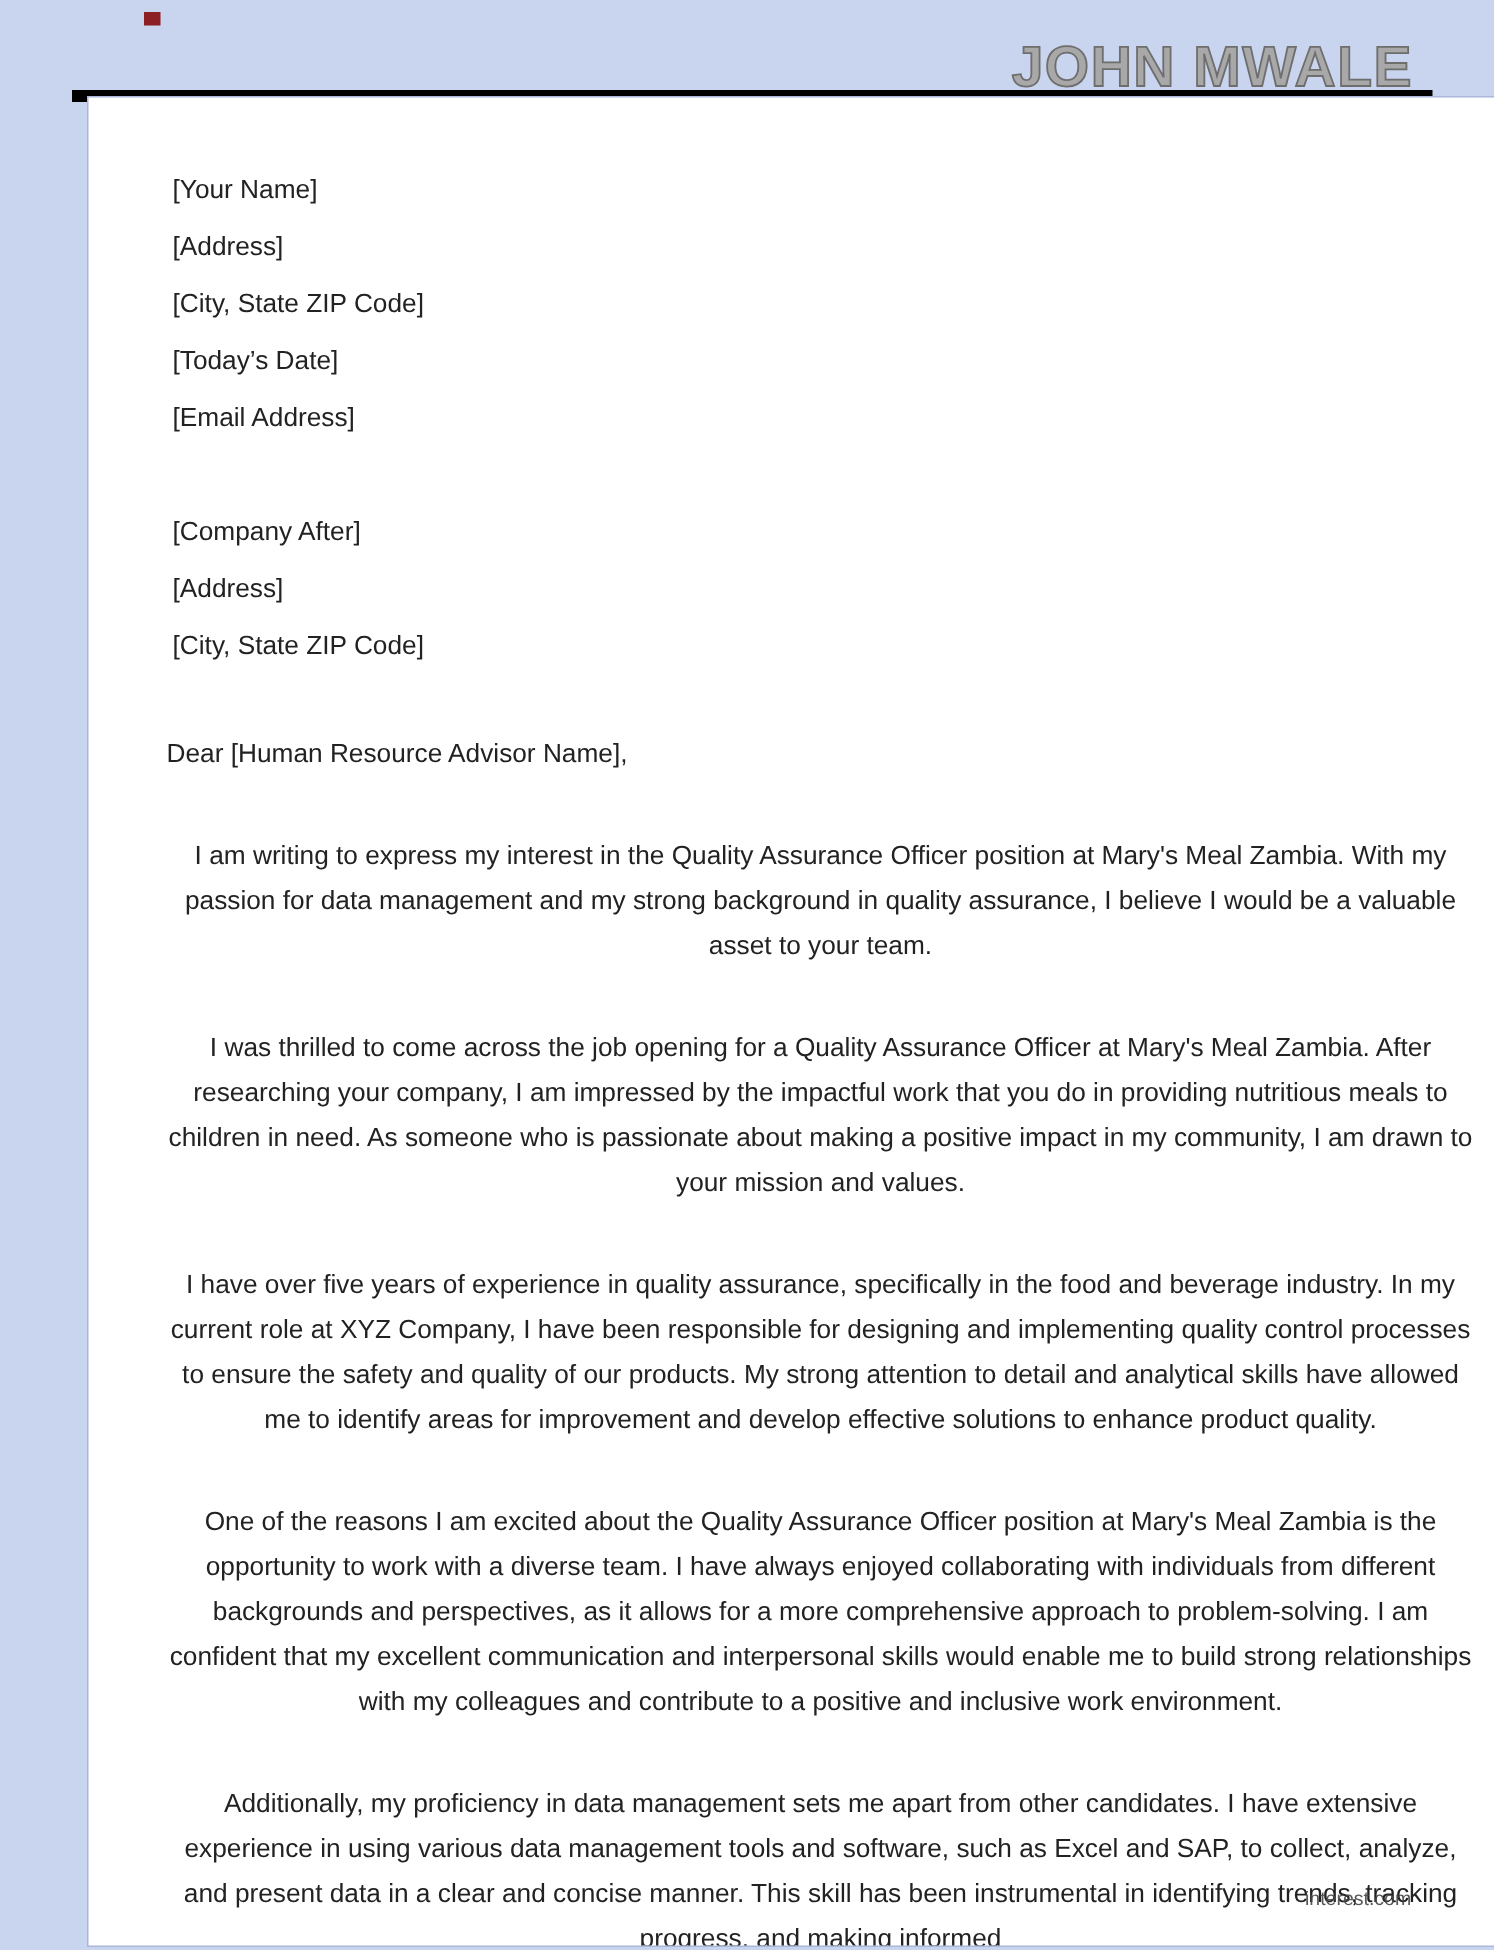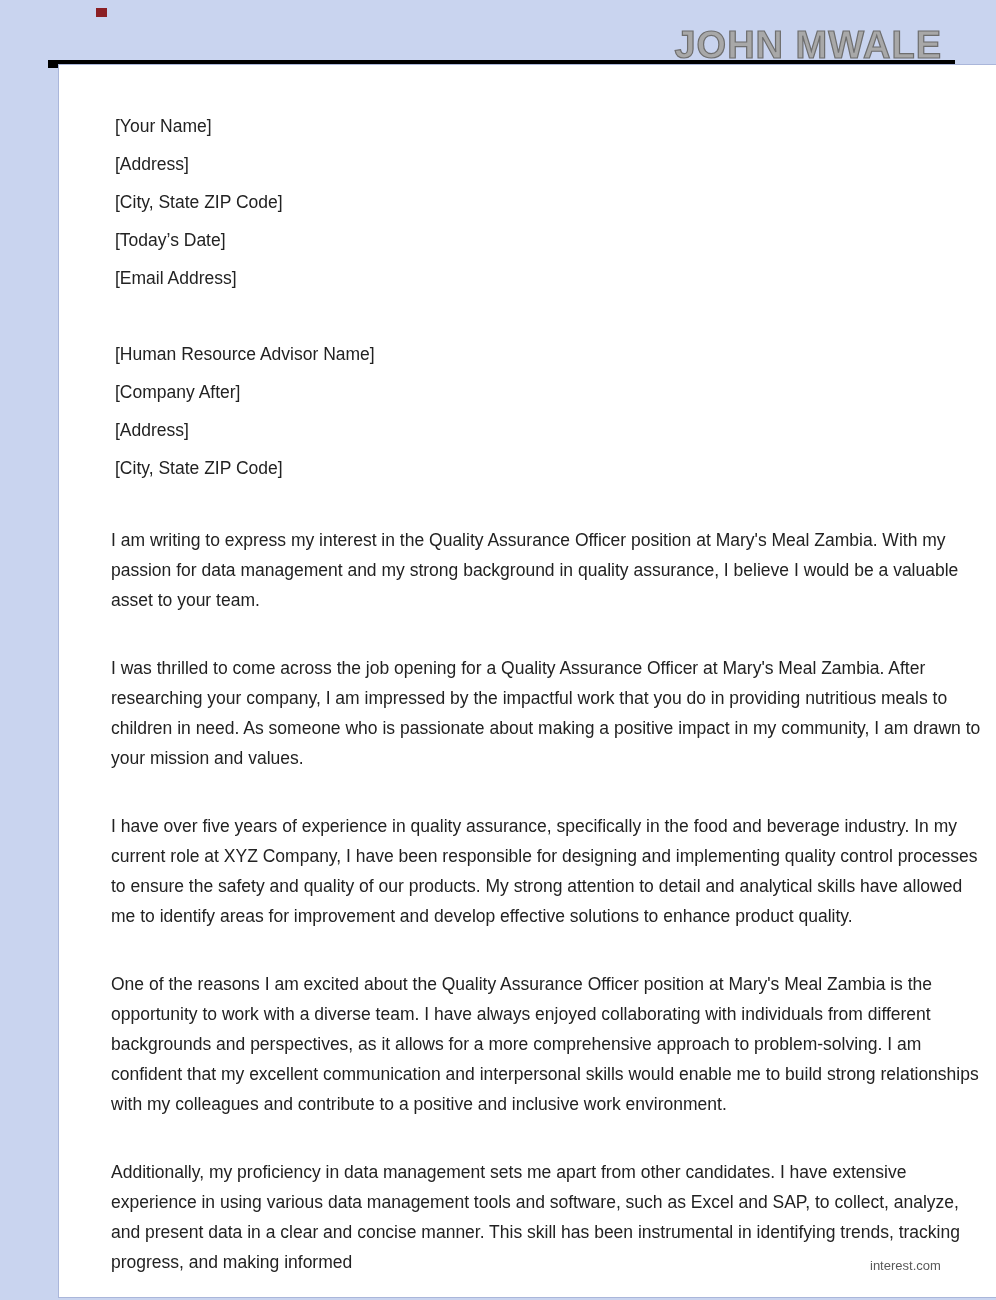--- a/index.html
+++ b/index.html
@@ -46,21 +46,21 @@
     border: 1px solid #aab6da;
     padding: 38px 50px 0 48px;
     overflow: hidden;
   }
   .paper p {
     font-size: 17.5px;
     line-height: 30px;
     color: #222222;
   }
   .block { margin-bottom: 30px; }
-  .para  { margin-bottom: 30px; }
+  .para  { margin-bottom: 30px; text-align: center; }
   .watermark {
     position: absolute;
     left: 858px; top: 1246px;
     font-size: 13px;
     color: rgba(70, 70, 70, 0.9);
     white-space: nowrap;
   }
 </style>
 </head>
 <body>
@@ -77,26 +77,26 @@
 
     <div class="block">
       <p>[Your Name]</p>
       <p>[Address]</p>
       <p>[City, State ZIP Code]</p>
       <p>[Today’s Date]</p>
       <p>[Email Address]</p>
     </div>
 
     <div class="block">
-      <p>[Human Resource Advisor Name]</p>
       <p>[Company After]</p>
       <p>[Address]</p>
       <p>[City, State ZIP Code]</p>
     </div>
 
+    <p class="block">Dear [Human Resource Advisor Name],</p>
 
     <p class="para">I am writing to express my interest in the Quality Assurance Officer position at Mary's Meal Zambia. With my passion for data management and my strong background in quality assurance, I believe I would be a valuable asset to your team.</p>
     <p class="para">I was thrilled to come across the job opening for a Quality Assurance Officer at Mary's Meal Zambia. After researching your company, I am impressed by the impactful work that you do in providing nutritious meals to children in need. As someone who is passionate about making a positive impact in my community, I am drawn to your mission and values.</p>
     <p class="para">I have over five years of experience in quality assurance, specifically in the food and beverage industry. In my current role at XYZ Company, I have been responsible for designing and implementing quality control processes to ensure the safety and quality of our products. My strong attention to detail and analytical skills have allowed me to identify areas for improvement and develop effective solutions to enhance product quality.</p>
     <p class="para">One of the reasons I am excited about the Quality Assurance Officer position at Mary's Meal Zambia is the opportunity to work with a diverse team. I have always enjoyed collaborating with individuals from different backgrounds and perspectives, as it allows for a more comprehensive approach to problem-solving. I am confident that my excellent communication and interpersonal skills would enable me to build strong relationships with my colleagues and contribute to a positive and inclusive work environment.</p>
     <p class="para">Additionally, my proficiency in data management sets me apart from other candidates. I have extensive experience in using various data management tools and software, such as Excel and SAP, to collect, analyze, and present data in a clear and concise manner. This skill has been instrumental in identifying trends, tracking progress, and making informed</p>
 
   </div>
 
   <div class="watermark">interest.com</div>

